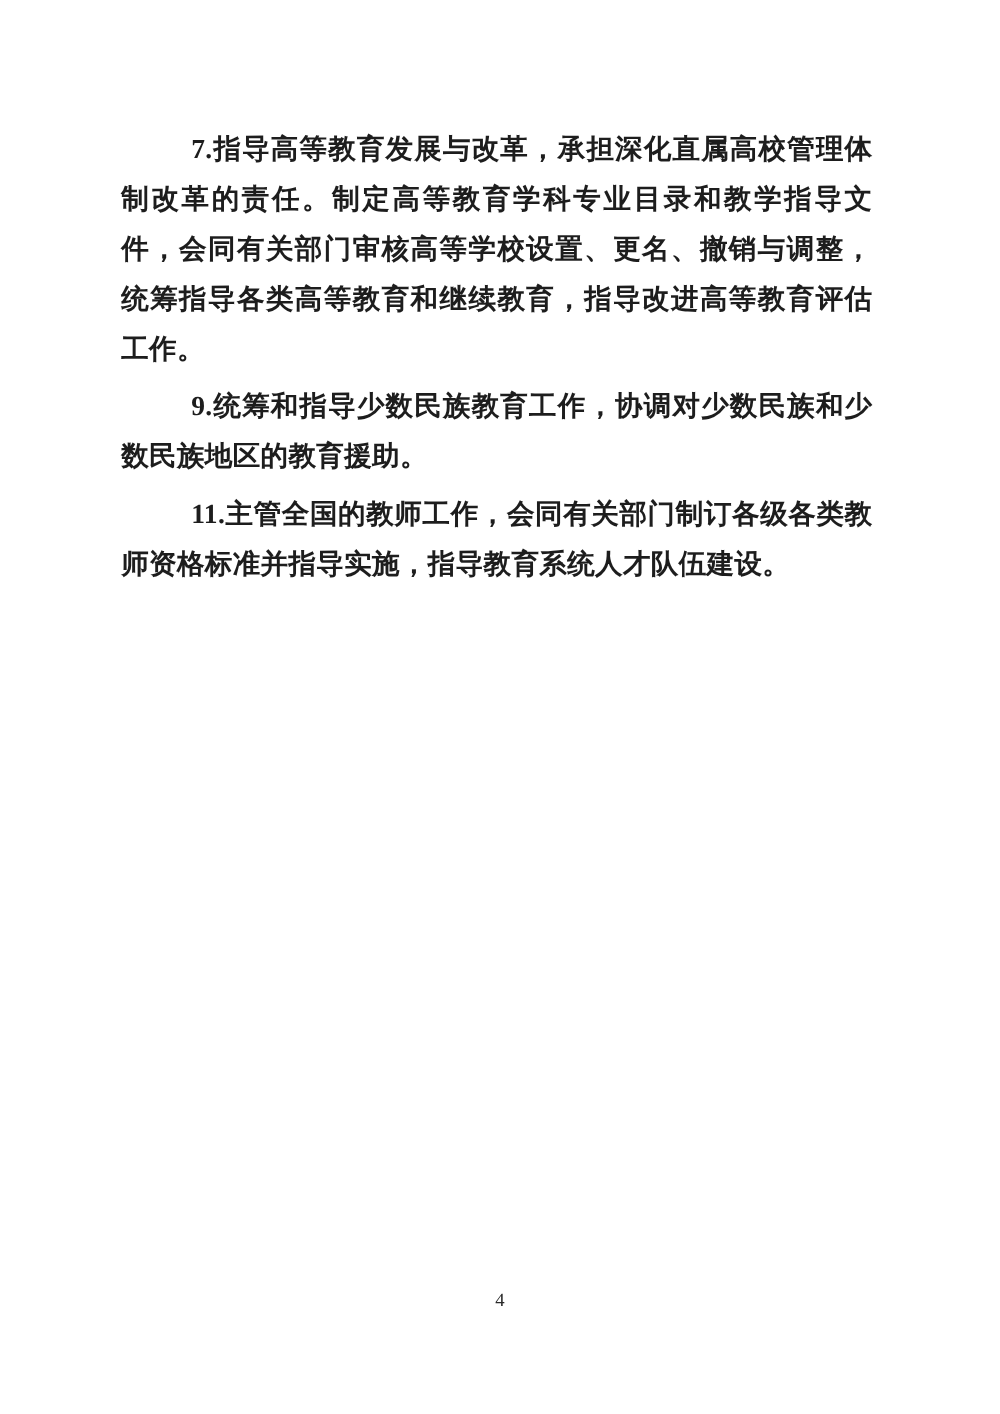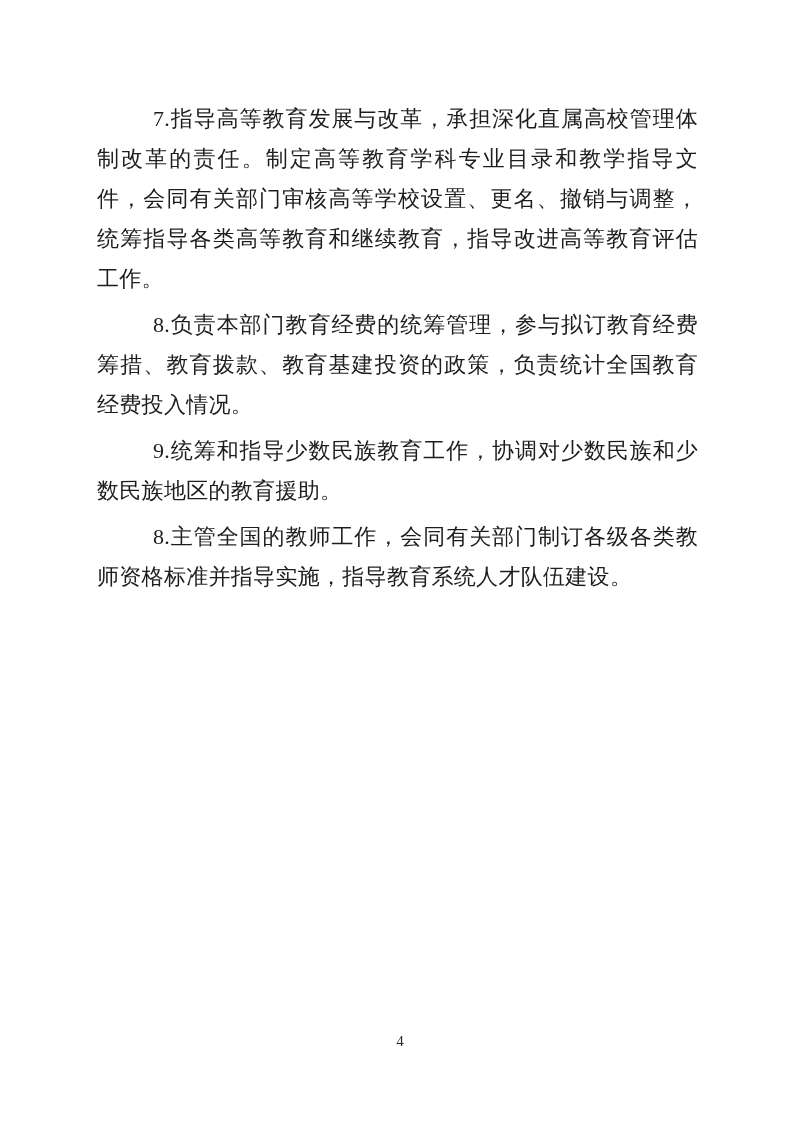--- a/index.html
+++ b/index.html
@@ -30,40 +30,40 @@
     color: #1d1d1d;
   }
   .content p {
     margin: 0 0 6px 0;
     font-size: 22px;
     line-height: 40px;
     text-align: justify;
     text-indent: 56px;
     letter-spacing: 0.3px;
     word-break: break-all;
+    font-weight: bold;
   }
   .footer {
     position: absolute;
     top: 1032px;
     left: 0;
     width: 800px;
     text-align: center;
   }
   .page-number {
     font-size: 15px;
     color: #2a2a2a;
     letter-spacing: 0;
   }
 </style>
 </head>
 <body>
 
 <div class="page">
   <div class="content">
     <p>7.指导高等教育发展与改革，承担深化直属高校管理体制改革的责任。制定高等教育学科专业目录和教学指导文件，会同有关部门审核高等学校设置、更名、撤销与调整，统筹指导各类高等教育和继续教育，指导改进高等教育评估工作。</p>
-    <p>8.负责本部门教育经费的统筹管理，参与拟订教育经费筹措、教育拨款、教育基建投资的政策，负责统计全国教育经费投入情况。</p>
     <p>9.统筹和指导少数民族教育工作，协调对少数民族和少数民族地区的教育援助。</p>
-    <p>8.主管全国的教师工作，会同有关部门制订各级各类教师资格标准并指导实施，指导教育系统人才队伍建设。</p>
+    <p>11.主管全国的教师工作，会同有关部门制订各级各类教师资格标准并指导实施，指导教育系统人才队伍建设。</p>
   </div>
   <div class="footer">
     <span class="page-number">4</span>
   </div>
 </div>
 
 </body></html>

